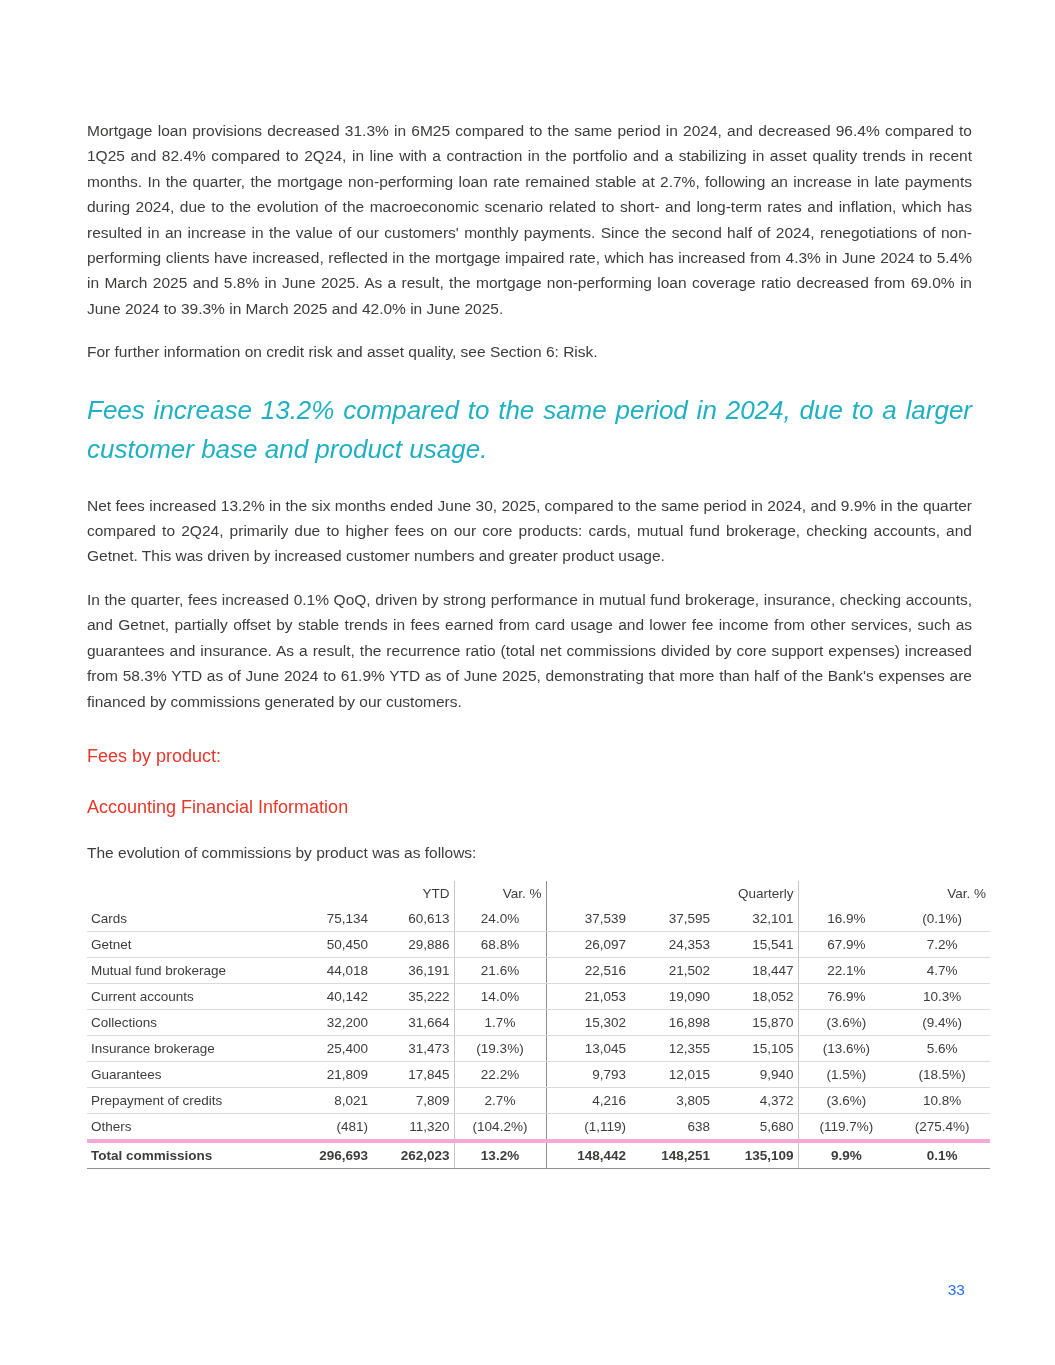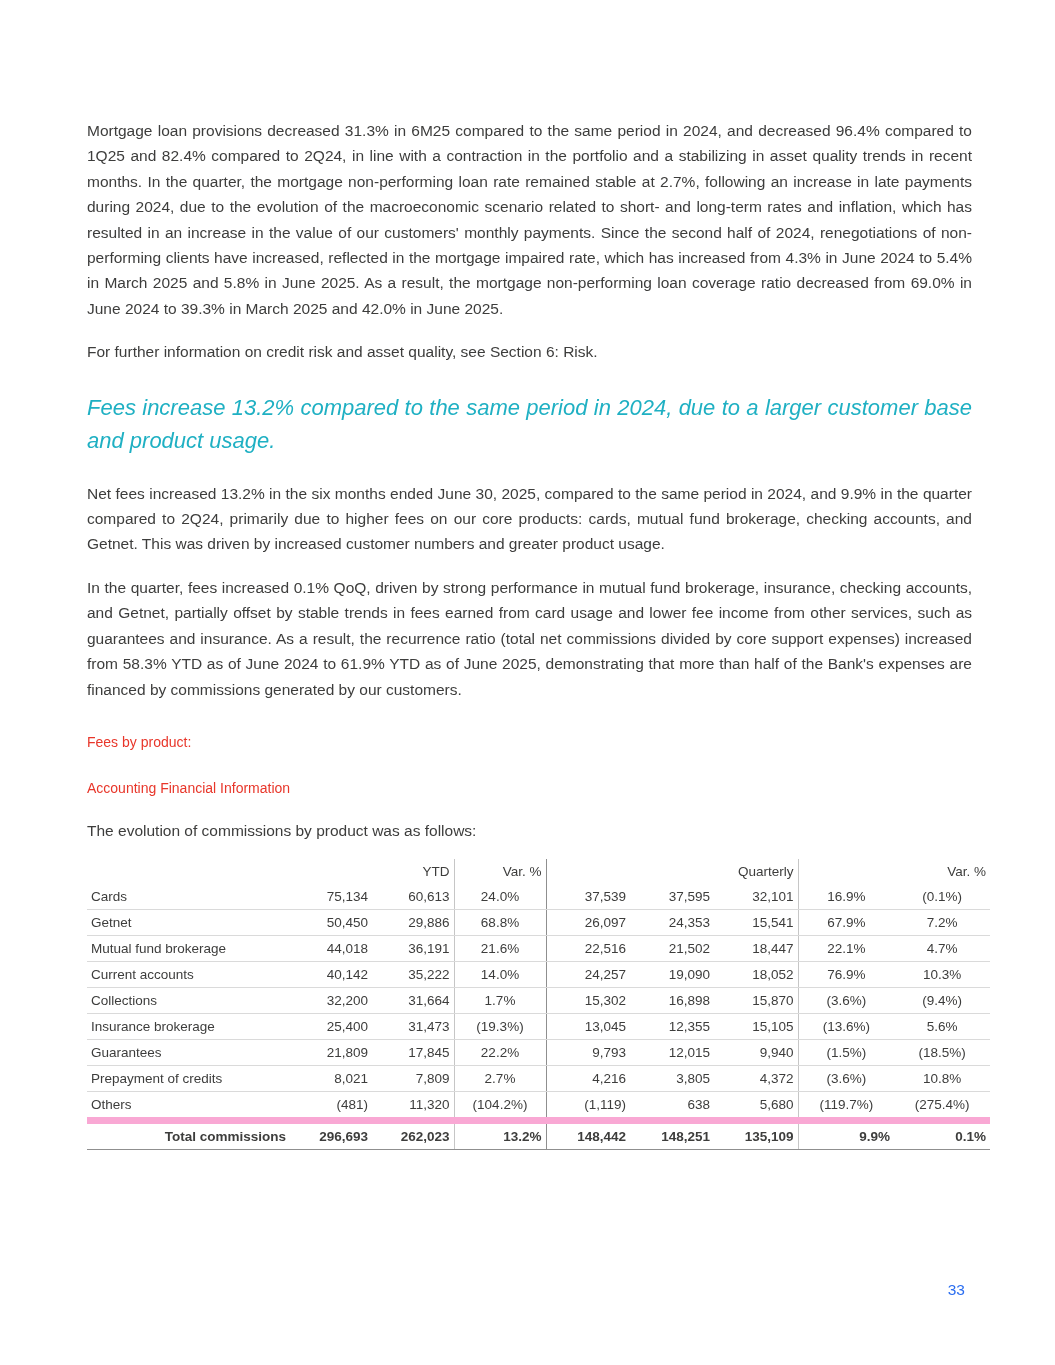--- a/index.html
+++ b/index.html
@@ -18,30 +18,30 @@
     padding: 118px 65px 40px 87px;
   }
   p.body {
     font-size: 15.5px;
     line-height: 1.64;
     text-align: justify;
     margin: 0 0 18px 0;
   }
   h1.teal-heading {
     color: var(--teal, #1fb0c3);
-    font-size: 22px;
+    font-size: 26px;
     font-weight: 400;
     font-style: italic;
     line-height: 1.5;
     text-align: justify;
     margin: 26px 0 24px 0;
   }
   h2.red-heading {
     color: var(--red, #e8362a);
-    font-size: 14px;
+    font-size: 18px;
     font-weight: 400;
     margin: 32px 0 0 0;
   }
   h2.red-heading.sub {
     margin: 30px 0 8px 0;
   }
   p.table-intro {
     margin: 22px 0 16px 0;
   }
   table.commissions {
@@ -70,24 +70,23 @@
     white-space: pre-line;
     line-height: 1.25;
     padding-top: 6px;
     padding-bottom: 6px;
   }
   .label { text-align: left; padding-left: 6px; }
   .num   { text-align: right; padding-right: 22px; }
   .pct   { text-align: center; }
   tbody.rows td { border-bottom: 1px solid #dadada; }
   tr.total td {
-    border-top: 7px solid #f9a8d4;
+    border-top: 4px solid #f9a8d4;
     border-bottom: 1px solid #8f8f8f;
     font-weight: 700;
-    text-align: right;
   }
   .sep        { border-left: 1px solid #c6c6c6; }
   .sep-strong { border-left: 1px solid #8f8f8f; }
   .page-number {
     position: absolute;
     right: 72px;
     bottom: 66px;
     color: var(--page_number, #2a6df0);
     font-size: 15.5px;
   }
@@ -166,21 +165,21 @@
           <td class="num">21,502</td>
           <td class="num">18,447</td>
           <td class="pct sep">22.1%</td>
           <td class="pct">4.7%</td>
         </tr>
         <tr>
           <td class="label">Current accounts</td>
           <td class="num">40,142</td>
           <td class="num">35,222</td>
           <td class="pct sep">14.0%</td>
-          <td class="num sep-strong">24,257</td>
+          <td class="num sep-strong">21,053</td>
           <td class="num">19,090</td>
           <td class="num">18,052</td>
           <td class="pct sep">76.9%</td>
           <td class="pct">10.3%</td>
         </tr>
         <tr>
           <td class="label">Collections</td>
           <td class="num">32,200</td>
           <td class="num">31,664</td>
           <td class="pct sep">1.7%</td>

